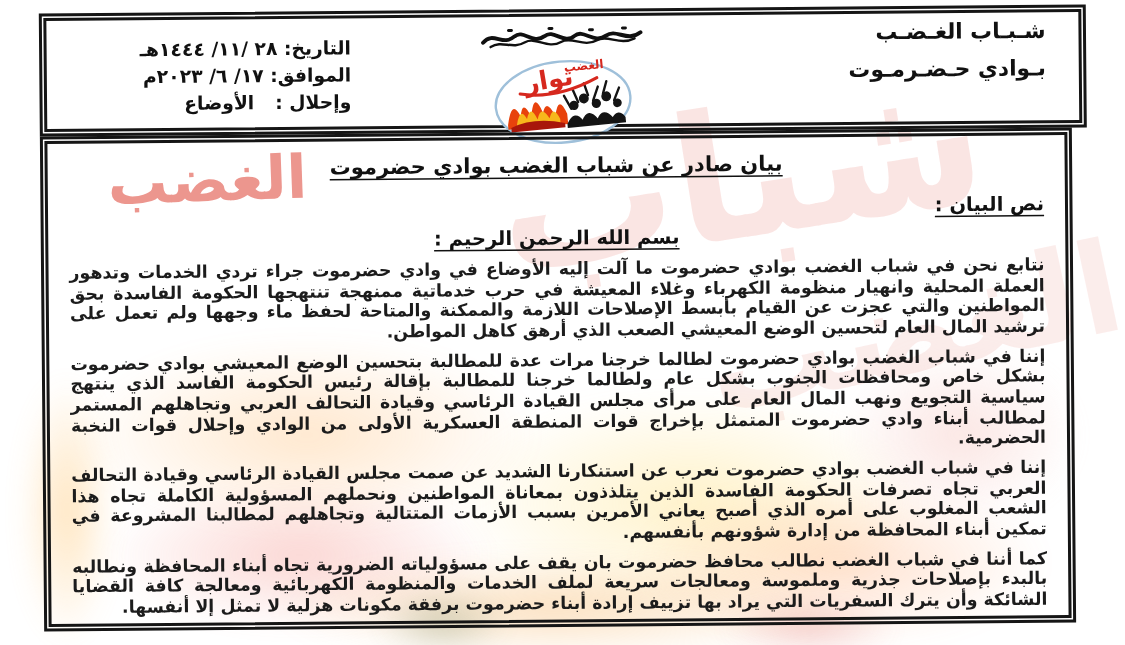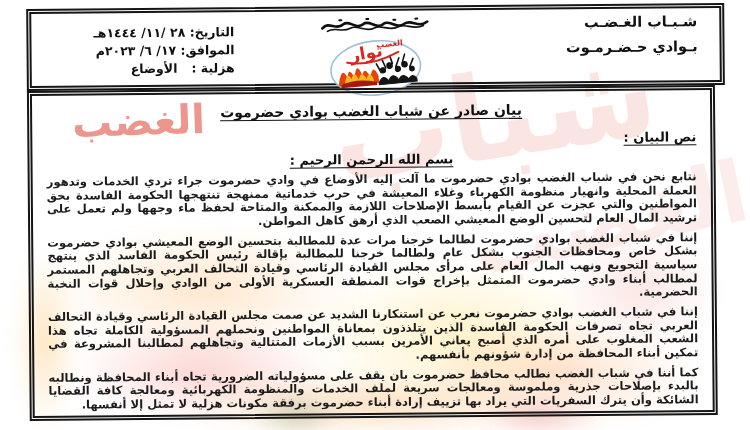--- a/index.html
+++ b/index.html
@@ -86,21 +86,21 @@
   </div>
 
   <div class="frames">
 
     <div class="header-box">
 
       <div class="dates">
         <div>التاريخ: ٢٨ /١١/ ١٤٤٤هـ</div>
         <div>الموافق: ١٧/ ٦/ ٢٠٢٣م</div>
         <div class="num-line">
-          <span>هزلية :</span>
+          <span>وإحلال :</span>
           <span>الأوضاع</span>
         </div>
       </div>
 
       <div class="logo-wrap">
         <svg width="112" height="84" viewBox="0 0 112 84" xmlns="http://www.w3.org/2000/svg">
 
           <g stroke="#101010" fill="none" stroke-linecap="round">
             <path d="M3 12 C10 4 16 15 24 8 C30 3 36 14 44 8 C50 3 57 14 64 8 C70 3 77 14 85 8 C92 3 99 13 108 6" stroke-width="2.6"></path>
             <path d="M8 15 C16 10 22 17 31 12 C38 8 46 17 55 12 C62 8 70 16 79 11 C86 7 94 15 104 10" stroke-width="1.6"></path>

